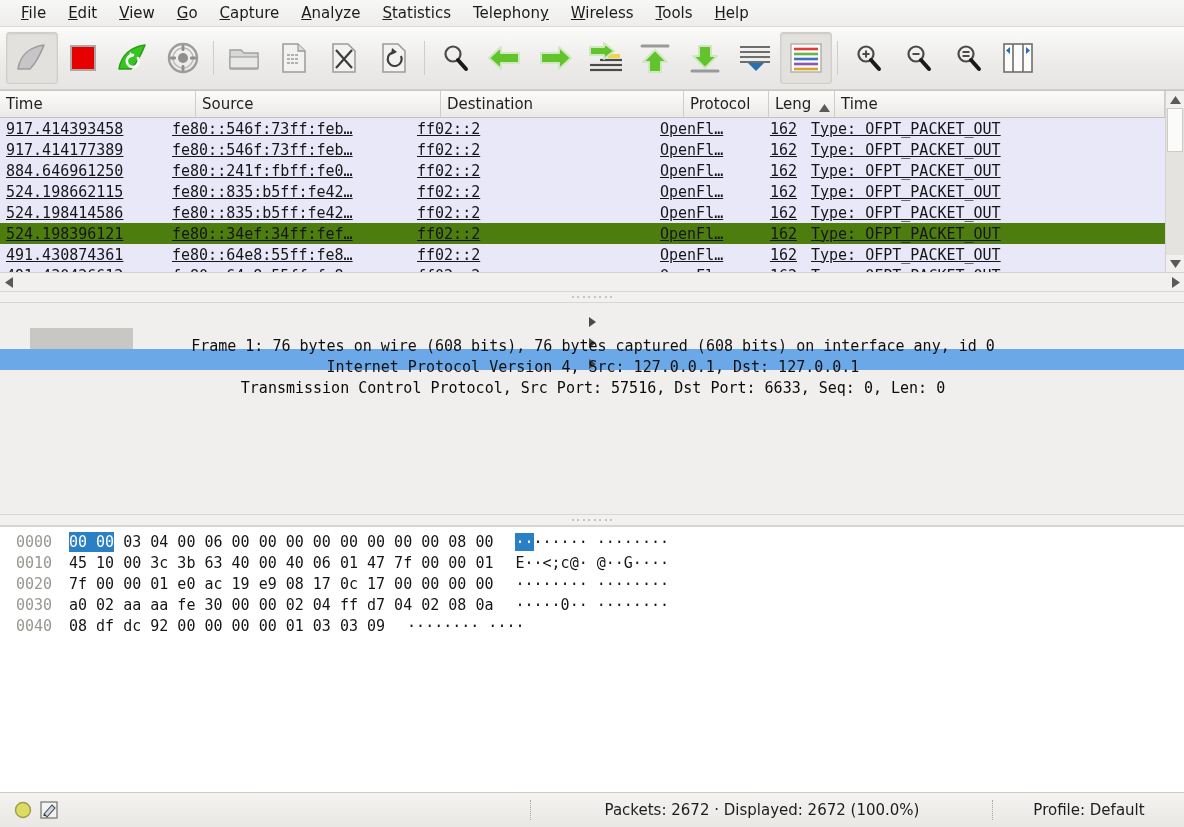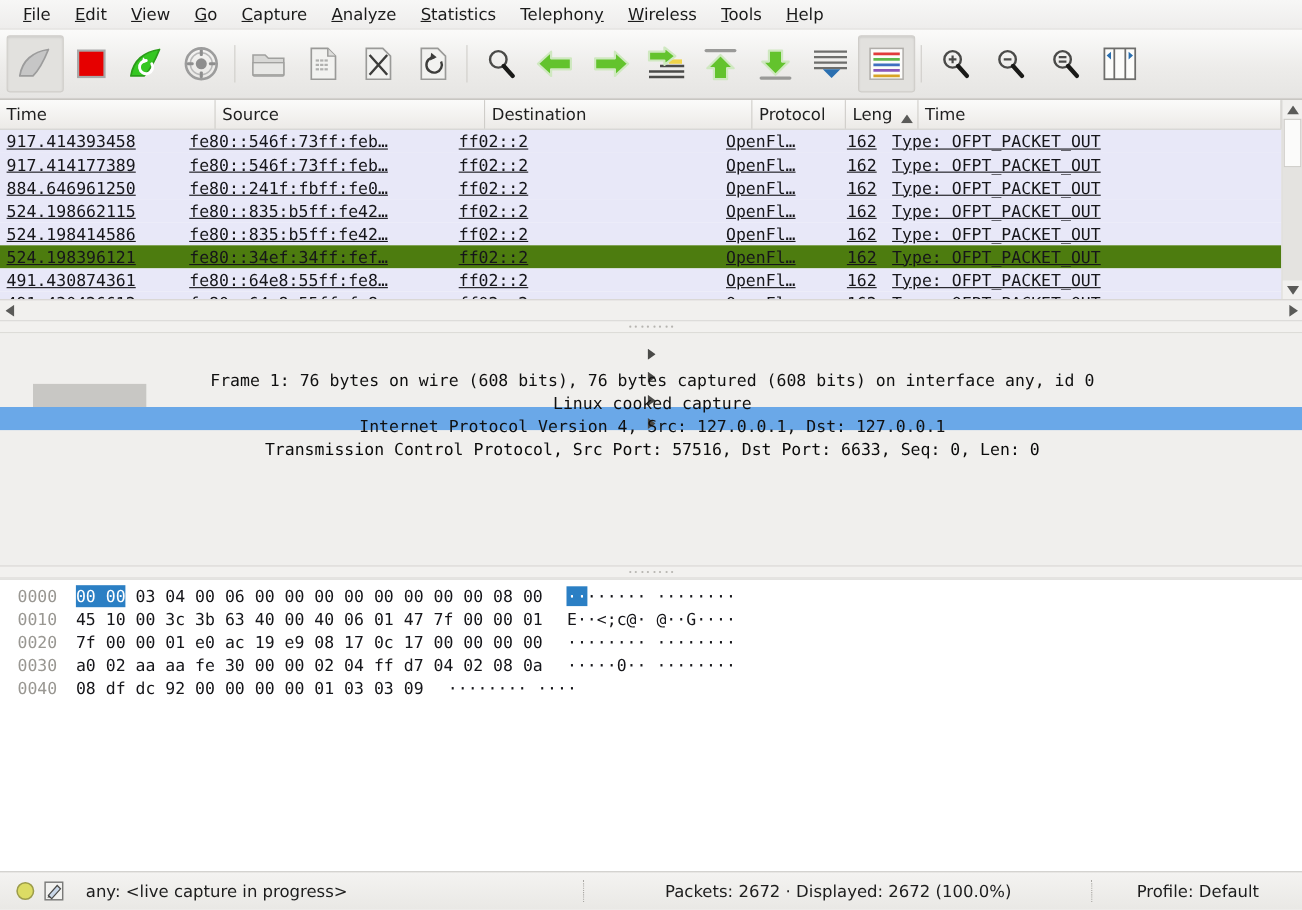--- a/index.html
+++ b/index.html
@@ -470,28 +470,20 @@
   <div class="detail" id="detail-rows">
       <div class="drow">
         <div class="dtri">
           <svg width="8" height="10" viewBox="0 0 8 10">
             <path d="M1 0 L8 5 L1 10 z" fill="#4a4a48"></path>
           </svg>
         </div>
         <div class="dtxt">Frame 1: 76 bytes on wire (608 bits), 76 bytes captured (608 bits) on interface any, id 0</div>
       </div>
       <div class="drow">
-        <div class="dtri">
-          <svg width="8" height="10" viewBox="0 0 8 10">
-            <path d="M1 0 L8 5 L1 10 z" fill="#4a4a48"></path>
-          </svg>
-        </div>
-        <div class="dtxt">Linux cooked capture</div>
-      </div>
-      <div class="drow">
         <div class="ghost" style="width: 103px;"></div>
         <div class="dtri">
           <svg width="8" height="10" viewBox="0 0 8 10">
             <path d="M1 0 L8 5 L1 10 z" fill="#4a4a48"></path>
           </svg>
         </div>
         <div class="dtxt">Internet Protocol Version 4, Src: 127.0.0.1, Dst: 127.0.0.1</div>
       </div>
       <div class="drow selected" style="background: rgb(106, 168, 232);">
         <div class="dtri">
@@ -551,21 +543,20 @@
             <circle cx="9" cy="9" r="7.5" fill="#dcdc64" stroke="#9c9c4a" stroke-width="1.4"></circle>
           </svg>
       </div>
       <div class="st-ic">
         <svg width="20" height="20" viewBox="0 0 20 20">
             <rect x="2" y="2" width="16" height="16" fill="#f2f2f0" stroke="#7a7a78" stroke-width="1.3"></rect>
             <path d="M5 14 L13 5 l3 3 l-8 9 z" fill="#c9d7e8" stroke="#4a4a48" stroke-width="1.1"></path>
             <path d="M4 16 l1.5 -2 l2 2 z" fill="#3a3a38"></path>
           </svg>
       </div>
-      <div class="st-cap">any: &lt;live capture in progress&gt;</div>
     </div>
     <div class="st-div"></div>
     <div class="st-mid">Packets: 2672 · Displayed: 2672 (100.0%)</div>
     <div class="st-div"></div>
     <div class="st-right">Profile: Default</div>
   </div>
 
 </div>
 
 </body></html>

